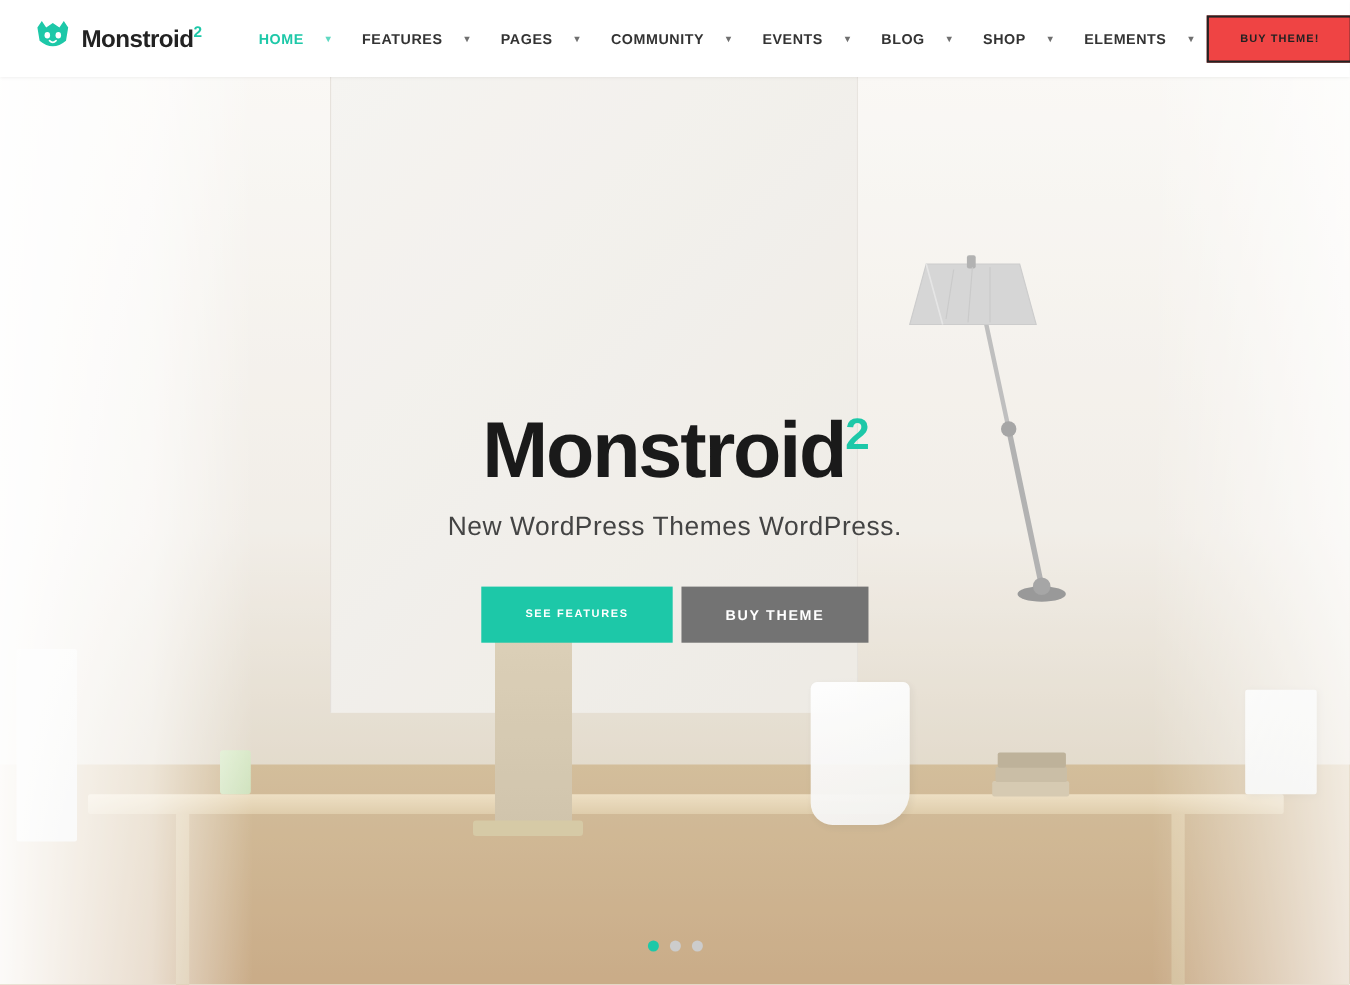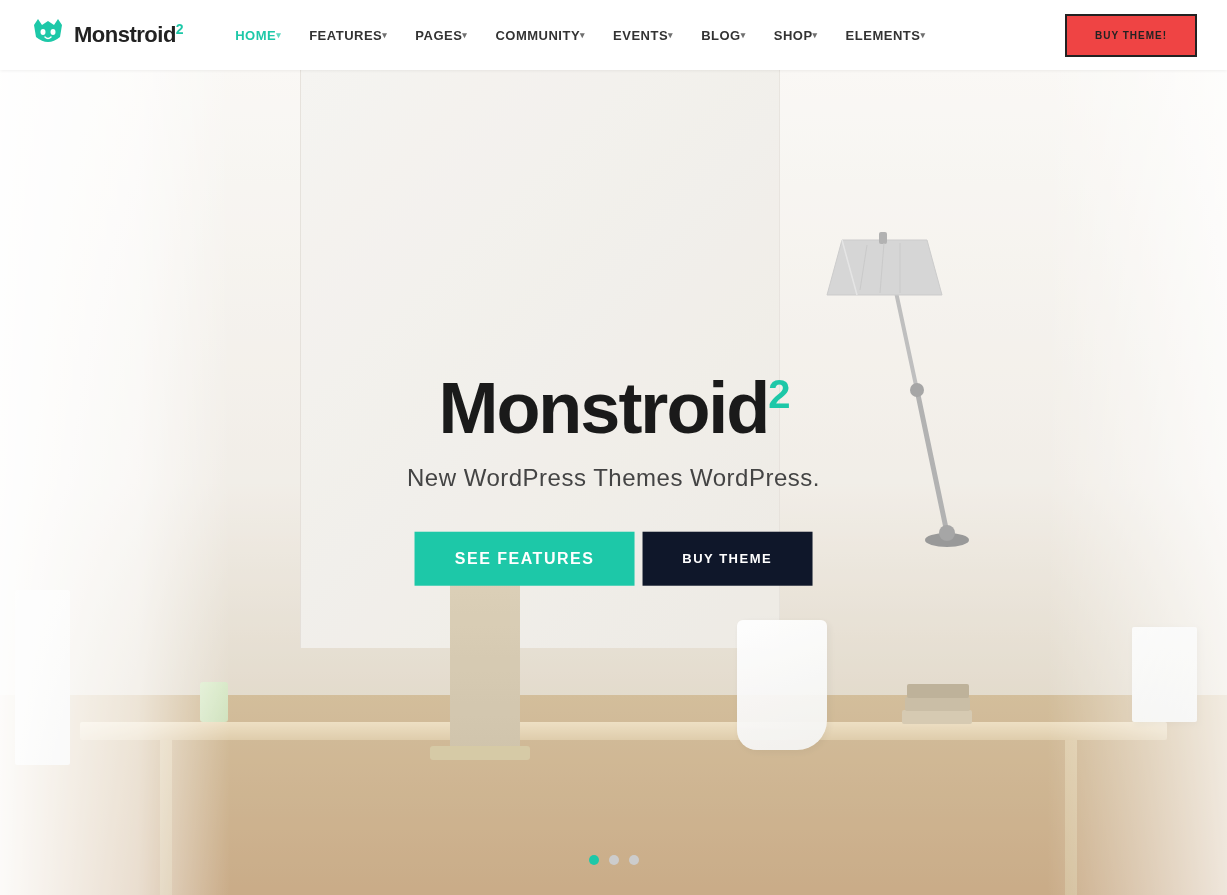--- a/index.html
+++ b/index.html
@@ -42,21 +42,21 @@
     }
     .nav {
       display: flex;
       align-items: center;
       gap: 4px;
       flex: 1;
     }
     .nav-item {
       display: flex;
       align-items: center;
-      gap: 0;
+      gap: 20px;
       padding: 8px 12px;
       font-size: 13px;
       font-weight: 600;
       color: #333;
       letter-spacing: 0.5px;
       text-transform: uppercase;
       cursor: pointer;
       text-decoration: none;
       white-space: nowrap;
     }
@@ -230,30 +230,30 @@
     }
     .hero-buttons {
       display: flex;
       gap: 8px;
       justify-content: center;
     }
     .btn-features {
       padding: 18px 40px;
       background: #1dc8a8;
       color: #fff;
-      font-size: 16px;
+      font-size: 10px;
       font-weight: 700;
       letter-spacing: 1.5px;
       text-transform: uppercase;
       border: none;
       cursor: pointer;
     }
     .btn-buy {
       padding: 18px 40px;
-      background: #0f172a;
+      background: #737373;
       color: #fff;
       font-size: 13px;
       font-weight: 700;
       letter-spacing: 1.5px;
       text-transform: uppercase;
       border: none;
       cursor: pointer;
     }
 
     

